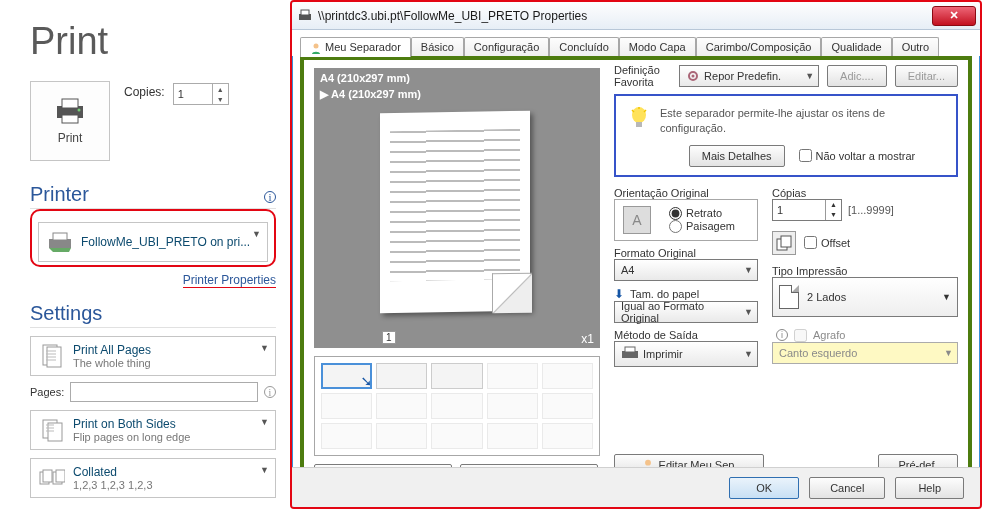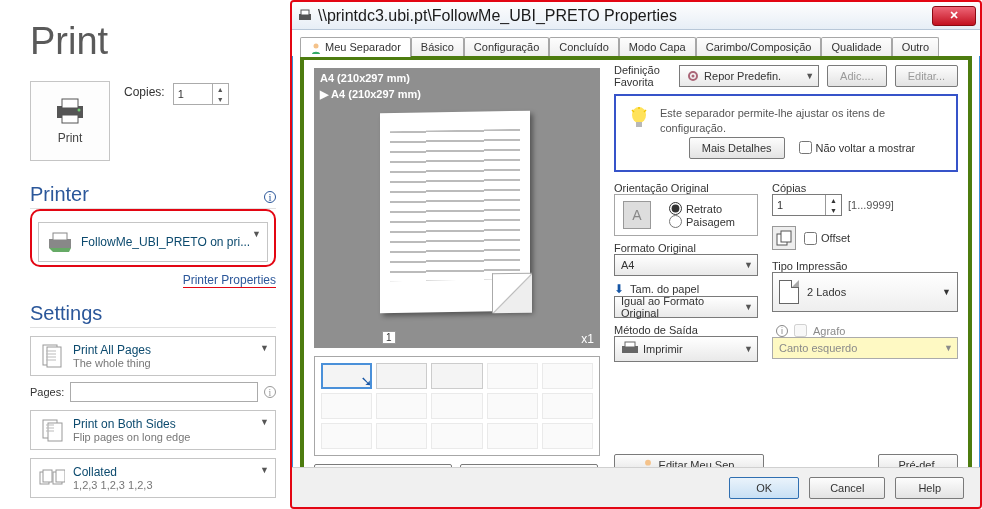--- a/index.html
+++ b/index.html
@@ -27,21 +27,21 @@
 .page-ic{width:26px; height:28px; flex-shrink:0; display:flex; align-items:center; justify-content:center;}
 .red-ring{border:2px solid #e30613; border-radius:10px; padding:3px 6px;}
 .link-printer-props { color:#2b579a; font-size:12px; text-align:right; margin-top:6px; border-bottom:1px solid #e30613; display:inline-block; float:right;}
 .pages-row{display:flex; align-items:center; gap:6px; margin-top:6px;}
 .pages-row input{flex:1; border:1px solid #ababab; height:20px; padding:0 4px; font-size:11px;}
 .pages-row .info-ic{ font-size:10px; border:1px solid #999; border-radius:50%; width:12px; height:12px; color:#999; display:flex; align-items:center; justify-content:center; font-family:serif;}
 
 
 .dialog{position:absolute; left:290px; top:0; width:692px; height:509px; background:#fff; border:2px solid #e30613; border-radius:4px; overflow:hidden; box-shadow:0 0 0 1px #3b8fd6 inset;}
 .titlebar{height:28px; background:linear-gradient(#fefefe,#e7eef6); display:flex; align-items:center; padding:0 0 0 6px; gap:6px; border-bottom:1px solid #b8c7d8;}
-.titlebar .t{font-size:16px; flex:1; color:#1a1a1a;}
+.titlebar .t{font-size:12px; flex:1; color:#1a1a1a;}
 .close-btn{width:44px; height:20px; background:linear-gradient(#e67,#c31120); border:1px solid #8a0a13; border-radius:3px; display:flex; align-items:center; justify-content:center; color:#fff; font-weight:bold; margin-right:4px;}
 .tabstrip{display:flex; padding:6px 8px 0; gap:0; background:#fff;}
 .tab{border:1px solid #a7a7a7; border-bottom:none; padding:3px 9px; font-size:11px; background:linear-gradient(#fdfdfd,#eee); position:relative; top:1px; border-top-left-radius:2px; border-top-right-radius:2px; color:#333;}
 .tab.active{background:#fff; z-index:2;}
 .tab .tab-ic{width:12px; height:12px; display:inline-block; vertical-align:middle; margin-right:3px;}
 .tab-body{border:4px solid #4d7c0f; margin:0 8px 8px; height:430px; padding:8px 10px; position:relative;}
 
 .fav-row{display:flex; align-items:center; gap:8px; position:absolute; left:310px; top:4px; right:10px;}
 .fav-row label{font-size:11px;}
 .select-like{height:22px; border:1px solid #7a7a7a; display:flex; align-items:center; padding:0 18px 0 6px; background:linear-gradient(#fff,#e9e9e9); position:relative; font-size:11px; flex:1;}
@@ -62,21 +62,21 @@
 .thumb.sel{border:2px solid #4a90d9;}
 .thumb .arrw{position:absolute; right:-2px; bottom:-2px; color:#1555a5; font-size:14px;}
 
 .bottom-left-btns{position:absolute; left:10px; top:404px; display:flex; gap:8px;}
 .bottom-left-btns .btn{width:138px;}
 
 .right-col{position:absolute; left:310px; top:34px; right:10px;}
 .info-box{border:2px solid #3653c9; padding:10px 12px 8px; display:flex; gap:10px; align-items:flex-start; min-height:78px;}
 .bulb{width:22px; height:26px;}
 .info-text{font-size:11px; color:#555; line-height:1.4; flex:1;}
-.info-actions{display:flex; align-items:center; gap:14px; justify-content:center;}
+.info-actions{display:flex; align-items:center; gap:14px; margin-top:8px; justify-content:center;}
 .chk{display:flex; align-items:center; gap:4px; font-size:11px;}
 .mid-columns{display:flex; gap:14px; margin-top:10px;}
 .colA{flex:1; display:flex; flex-direction:column; gap:6px;}
 .colB{width:186px; display:flex; flex-direction:column; gap:6px;}
 .group{}
 .group .lbl{font-size:11px; display:flex; align-items:center; gap:4px;}
 .orient-box{border:1px solid #a7a7a7; padding:6px 8px; display:flex; gap:18px; align-items:center;}
 .orient-box .radio{display:flex; align-items:center; gap:4px; font-size:11px;}
 .orient-box .radio input{accent-color:#333;}
 .orient-ic{width:28px; height:28px; border:1px solid #999; background:#ddd; display:flex; align-items:center; justify-content:center; font-size:14px; color:#888;}

